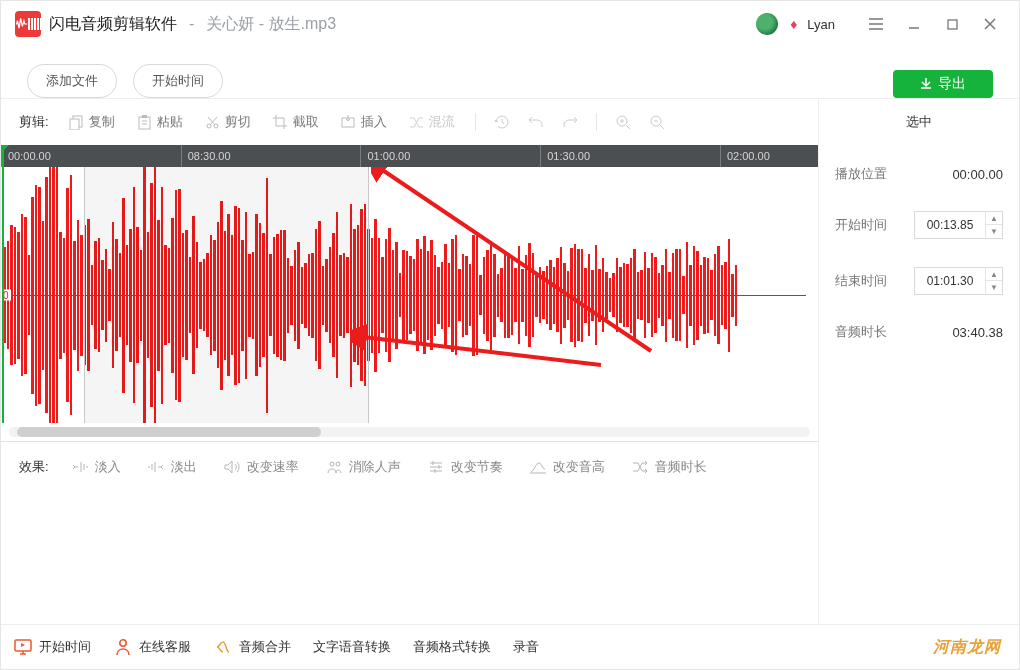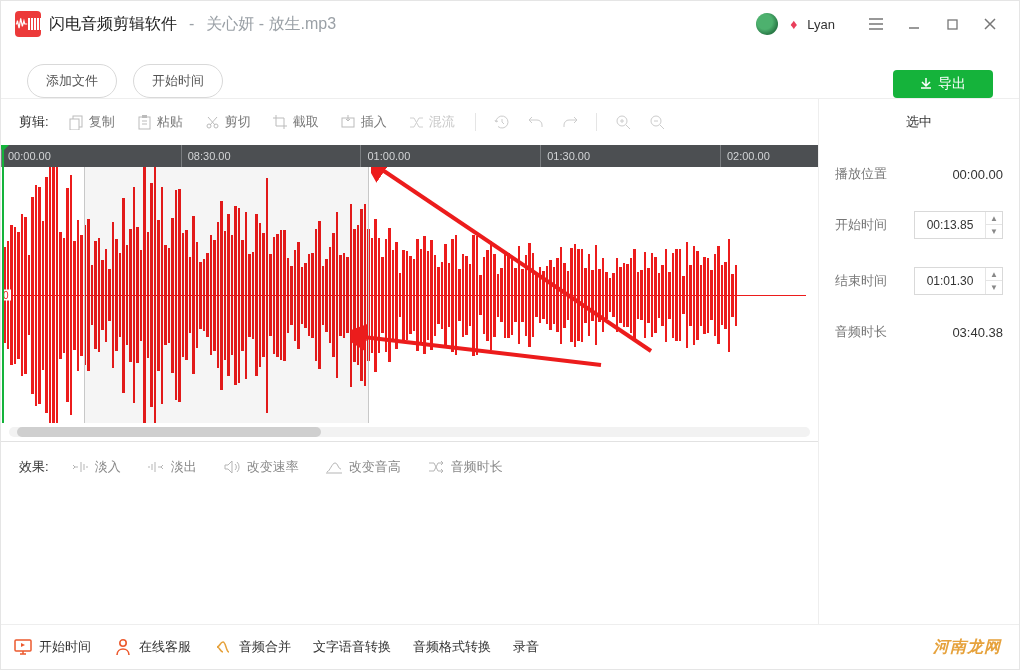--- a/index.html
+++ b/index.html
@@ -527,20 +527,38 @@
       <div class="fx-btn">
           <span class="icon">
             <svg width="16" height="14" viewBox="0 0 16 14">
               <path d="M1 5h3l4-4v12l-4-4H1zM11 4a4 4 0 0 1 0 6M13 2a7 7 0 0 1 0 10" stroke="#b5b5b5" fill="none"></path>
             </svg>
           </span>
           <span>改变速率</span>
         </div>
       <div class="fx-btn">
           <span class="icon">
+            <svg width="16" height="14" viewBox="0 0 16 14">
+              <circle cx="6" cy="4" r="2" fill="none" stroke="#b5b5b5"></circle>
+              <circle cx="12" cy="4" r="2" fill="none" stroke="#b5b5b5"></circle>
+              <path d="M2 13c0-3 2-4 4-4s4 1 4 4M10 13c0-2 1-3 2-3s3 1 3 3" stroke="#b5b5b5" fill="none"></path>
+            </svg>
+          </span>
+          <span>消除人声</span>
+        </div>
+      <div class="fx-btn">
+          <span class="icon">
+            <svg width="16" height="14" viewBox="0 0 16 14">
+              <path d="M2 3h12M2 7h12M2 11h12M5 1v4M11 5v4M7 9v4" stroke="#b5b5b5"></path>
+            </svg>
+          </span>
+          <span>改变节奏</span>
+        </div>
+      <div class="fx-btn">
+          <span class="icon">
             <svg width="18" height="14" viewBox="0 0 18 14">
               <path d="M2 12c3-1 5-9 8-9s3 6 6 6" stroke="#b5b5b5" fill="none"></path>
               <path d="M1 13h16" stroke="#b5b5b5"></path>
             </svg>
           </span>
           <span>改变音高</span>
         </div>
       <div class="fx-btn">
           <span class="icon">
             <svg width="16" height="14" viewBox="0 0 16 14">

